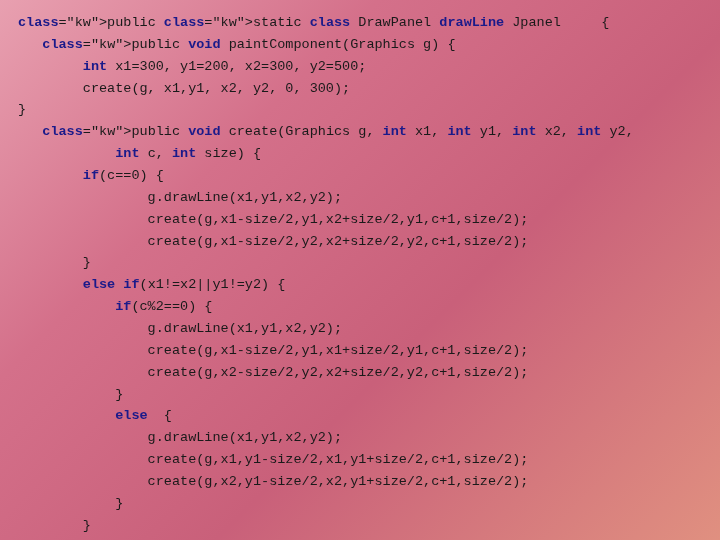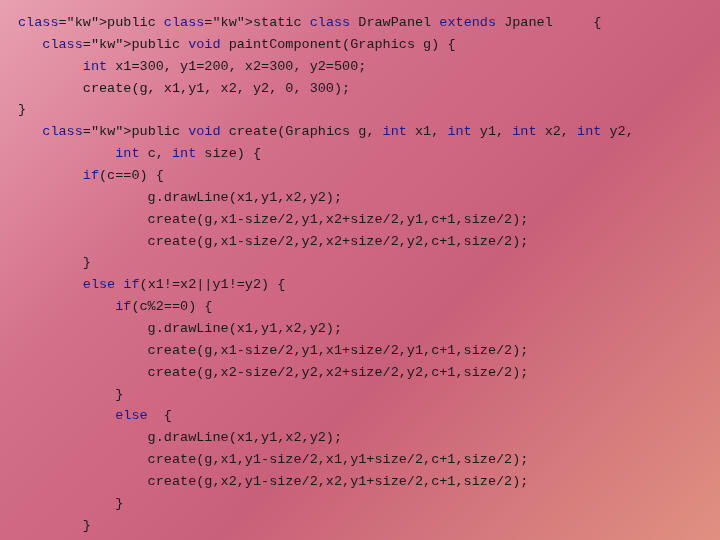--- a/index.html
+++ b/index.html
@@ -25,28 +25,28 @@
 
     .code-block {
       font-size: 13.5px;
       line-height: 1.62;
       color: #1a1a1a;
       white-space: pre;
     }
 
     .kw {
       color: #1a1a8a;
-      font-weight: normal;
+      font-weight: bold;
     }
   </style>
 </head>
 <body>
 
 <div class="code-container">
-  <div class="code-block" id="code-output"><span <span="" class="kw">class</span>="kw"&gt;public <span <span="" class="kw">class</span>="kw"&gt;static <span class="kw">class</span> DrawPanel <span class="kw">extends</span> Jpanel     {
+  <div class="code-block" id="code-output"><span <span="" class="kw">class</span>="kw"&gt;public <span <span="" class="kw">class</span>="kw"&gt;static <span class="kw">class</span> DrawPanel <span class="kw">drawLine</span> Jpanel     {
    <span <span="" class="kw">class</span>="kw"&gt;public <span class="kw">void</span> paintComponent(Graphics g) {
         <span class="kw">int</span> x1=300, y1=200, x2=300, y2=500;
         create(g, x1,y1, x2, y2, 0, 300);
 }
    <span <span="" class="kw">class</span>="kw"&gt;public <span class="kw">void</span> create(Graphics g, <span class="kw">int</span> x1, <span class="kw">int</span> y1, <span class="kw">int</span> x2, <span class="kw">int</span> y2,
             <span class="kw">int</span> c, <span class="kw">int</span> size) {
         <span class="kw">if</span>(c==0) {
                 g.drawLine(x1,y1,x2,y2);
                 create(g,x1-size/2,y1,x2+size/2,y1,c+1,size/2);
                 create(g,x1-size/2,y2,x2+size/2,y2,c+1,size/2);

